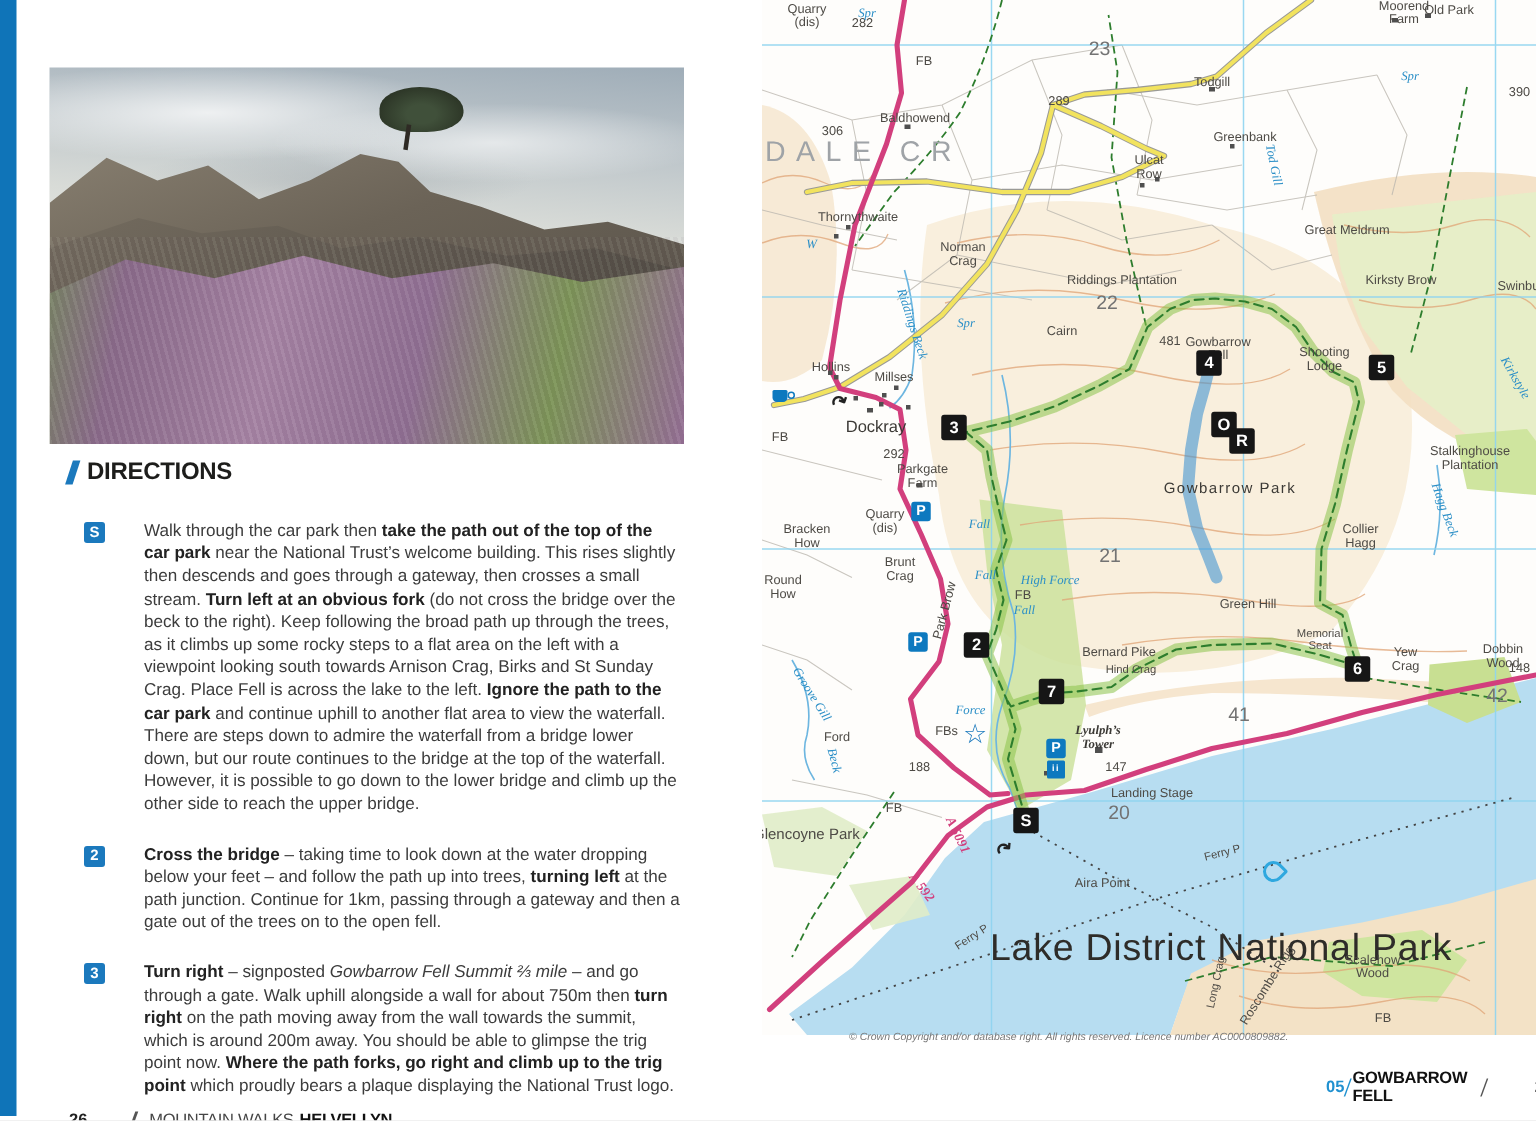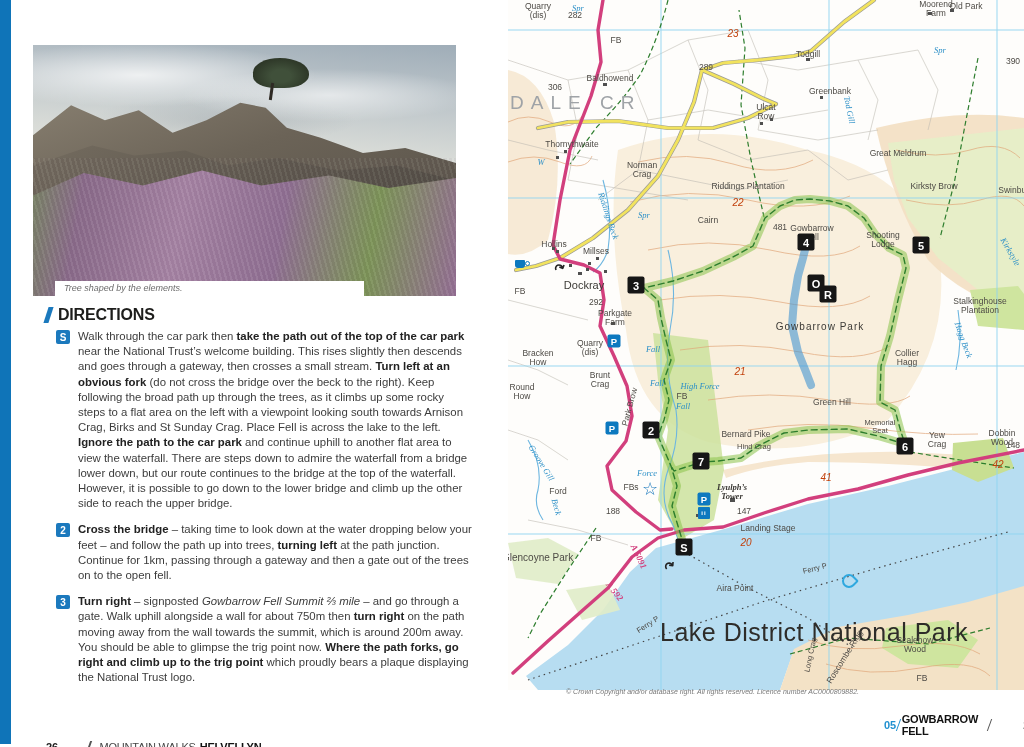--- a/index.html
+++ b/index.html
@@ -30,21 +30,21 @@
         font:italic 9px/15px "Liberation Sans",sans-serif;color:#6d6d6d;padding-left:9px;}
 
   
   .dir-head{position:absolute;left:46px;top:306px;display:flex;align-items:center;gap:7px;}
   .dir-slash{width:5px;height:16px;background:#1b79bd;transform:skewX(-18deg);}
   .dir-title{font-size:16px;font-weight:bold;letter-spacing:-.2px;color:#1d1d1b;}
   .steps{position:absolute;left:56px;top:329px;width:416px;}
   .step{position:relative;padding-left:22px;margin-bottom:11px;}
   .step-marker{position:absolute;left:0;top:1px;width:14px;height:14px;background:#1b79bd;border-radius:2px;
         color:#fff;font-size:10px;font-weight:bold;display:flex;align-items:center;justify-content:center;}
-  .step-text{margin:0;font-size:11.4px;line-height:15.2px;color:#3c3c3c;}
+  .step-text{margin:18px;font-size:11.4px;line-height:15.2px;color:#3c3c3c;}
   .step-text .b{font-weight:bold;color:#222;}
   .step-text .i{font-style:italic;}
 
   
   .footer-l{position:absolute;left:46px;top:713px;display:flex;align-items:center;font-size:11px;color:#454545;margin-top:28px;}
   .footer-l .num{font-weight:bold;color:#222;width:32px;}
   .fslash{display:inline-block;width:1.5px;height:12px;background:#555;transform:skewX(-20deg);margin:0 10px;}
   .footer-l .series{letter-spacing:-.2px;}
   .footer-l .book{font-weight:bold;color:#111;margin-left:4px;letter-spacing:-.2px;}
   .footer-r{position:absolute;left:852px;top:713px;display:flex;align-items:center;font-size:11px;padding-left:32px;}
@@ -54,21 +54,21 @@
   .footer-r .pg{font-weight:bold;color:#222;margin-left:23px;}
 
   
   .map{position:absolute;left:508px;top:0;width:516px;height:690px;background:#fefdfb;overflow:hidden;}
   .map svg{position:absolute;left:0;top:0;}
   .ml{position:absolute;font:8.5px/1.1 "Liberation Sans",sans-serif;color:#4d4a45;text-align:center;white-space:pre;pointer-events:none;}
   .ml.sm{font-size:7.5px;}
   .ml.lg{font-size:11px;color:#3c3a36;}
   .ml.lg2{font-size:10px;}
   .ml.wt{font-family:"Liberation Serif",serif;font-style:italic;color:#2b8fc7;}
-  .ml.gr{font-size:10px;color:#c2410c;font-style:italic;}
+  .ml.gr{font-size:13px;color:#737373;}
   .ml.rd{font-family:"Liberation Serif",serif;font-style:italic;font-weight:bold;color:#d23f7d;font-size:9px;}
   .ml.big{font-size:10px;letter-spacing:1px;color:#3c3a36;}
   .ml.lake{font-size:25px;letter-spacing:.5px;color:#2e2c29;}
   .ml.dale{font-size:19px;letter-spacing:7px;color:#9fa3a7;}
   .ml.goth{font-family:"Liberation Serif",serif;font-style:italic;font-weight:bold;color:#3b3935;}
   .mk{position:absolute;transform:translate(-50%,-50%);display:flex;align-items:center;justify-content:center;pointer-events:none;}
   .mk.black{width:17px;height:17px;background:#161616;color:#fff;font-size:11px;font-weight:bold;border-radius:2px;}
   .mk.blue{width:13px;height:13px;background:#0d79bf;color:#fff;font-size:9.5px;font-weight:bold;border-radius:2px;}
   .mk.wc{width:12px;height:12px;background:#0d79bf;color:#fff;font-size:6px;font-weight:bold;letter-spacing:1px;border-radius:1px;}
   .mk.star{color:#1b79bd;font-size:18px;}
@@ -84,21 +84,20 @@
 <div class="sheet">
   <div class="edge-bar"></div>
 
   <div class="photo">
     <div class="crag"></div>
     <div class="tree"></div>
     <div class="trunk"></div>
     <div class="crag2"></div>
     <div class="heather"></div>
     <div class="heather-tex"></div>
-    <div class="caption">Tree shaped by the elements.</div>
   </div>
 
   <div class="dir-head">
     <div class="dir-slash"></div>
     <div class="dir-title">DIRECTIONS</div>
   </div>
   <div class="steps">
       <div class="step">
         <span class="step-marker">S</span>
         <p class="step-text"><span>Walk through the car park then </span><span class="b">take the path out of the top of the car park</span><span> near the National Trust’s welcome building. This rises slightly then descends and goes through a gateway, then crosses a small stream. </span><span class="b">Turn left at an obvious fork</span><span> (do not cross the bridge over the beck to the right). Keep following the broad path up through the trees, as it climbs up some rocky steps to a flat area on the left with a viewpoint looking south towards Arnison Crag, Birks and St Sunday Crag. Place Fell is across the lake to the left. </span><span class="b">Ignore the path to the car park</span><span> and continue uphill to another flat area to view the waterfall. There are steps down to admire the waterfall from a bridge lower down, but our route continues to the bridge at the top of the waterfall. However, it is possible to go down to the lower bridge and climb up the other side to reach the upper bridge.</span></p>

